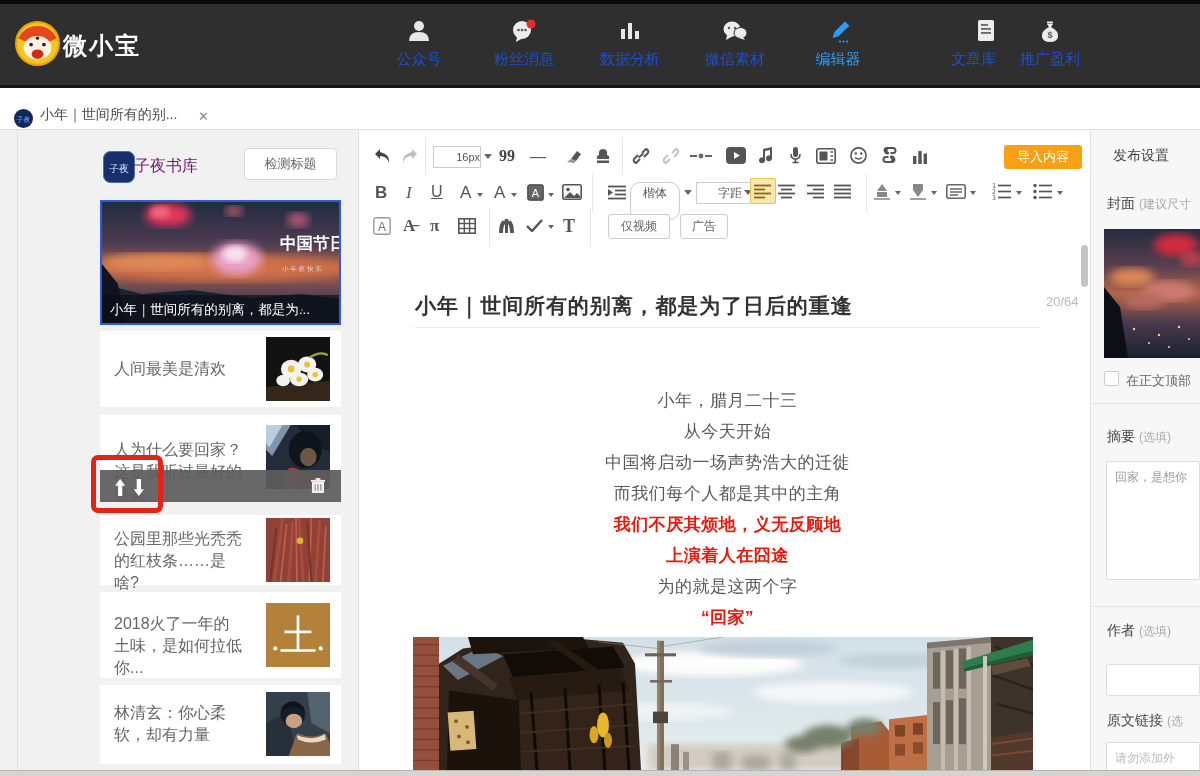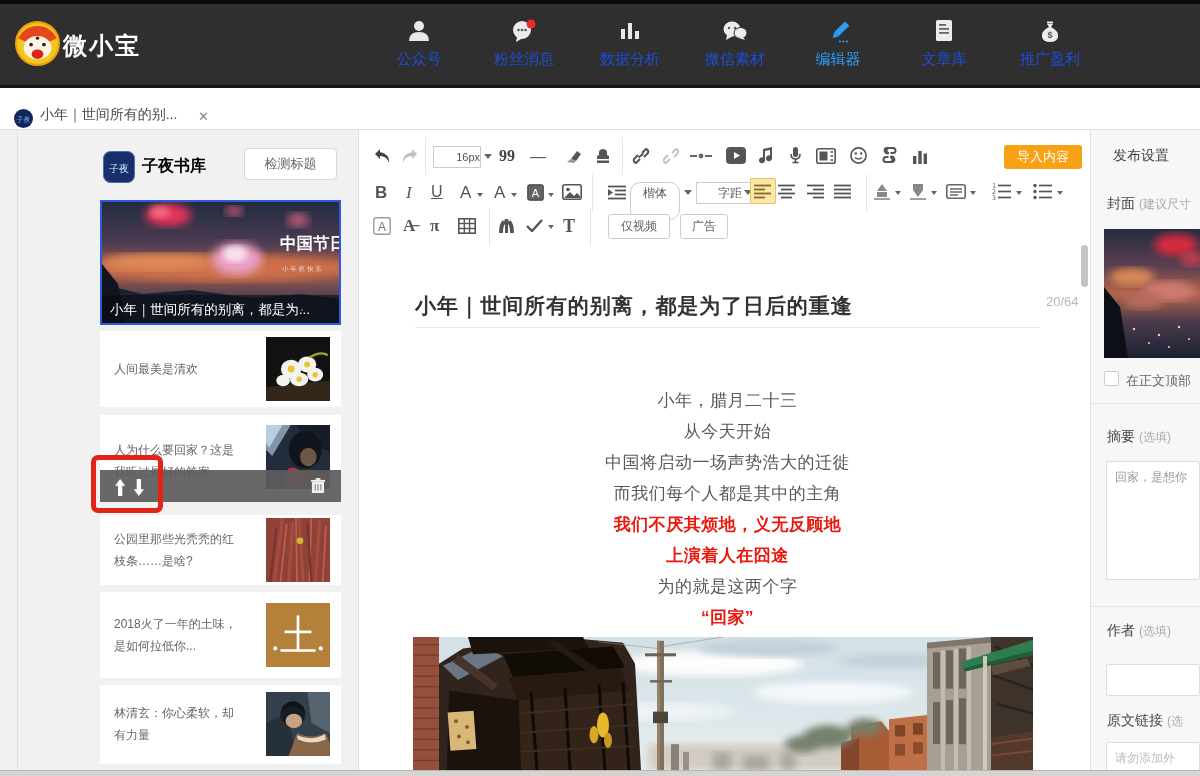--- a/index.html
+++ b/index.html
@@ -16,24 +16,24 @@
 .nav.sel .lbl { color:#2f9cf4; }
 
 
 #tabrow { left:0; top:94px; width:1200px; height:36px; background:#fff; border-bottom:1px solid #e1e1e1; }
 #tabtext { left:40px; top:106px; font-size:14px; color:#4a4a4a; }
 #tabx { left:198px; top:109px; font-size:13px; color:#888; }
 
 
 #sidebar { left:0; top:130px; width:359px; height:646px; background:#f1f1f2; border-right:1px solid #dcdcdc; }
 #sideline { left:17px; top:130px; width:1px; height:646px; background:#e0e0e0; }
-.sbtitle { left:142px; top:156px; font-size:16px; color:#000000;font-weight:bold; }
+.sbtitle { left:134px; top:156px; font-size:16px; color:#701a75; }
 #checkbtn { left:244px; top:148px; width:93px; height:32px; background:#fff; border:1px solid #d8d8d8; border-radius:4px; font-size:13px; color:#666; text-align:center; line-height:30px; }
 .card { left:100px; width:241px; background:#fff; }
-.card .t { position:absolute; left:14px; font-size:12px; color:#666; line-height:22px; width:128px; }
+.card .t { position:absolute; left:14px; font-size:16px; color:#666; line-height:22px; width:128px; }
 .thumb { position:absolute; right:11px; }
 
 
 #editor { left:360px; top:130px; width:730px; height:646px; background:#fff; }
 #importbtn { left:1004px; top:145px; width:78px; height:24px; background:#f9a115; border-radius:3px; color:#fff; font-size:13px; text-align:center; line-height:23px; }
 #arttitle { left:415px; top:292px; font-size:21px; font-weight:bold; color:#333; letter-spacing:0.9px; }
 #counter { left:1046px; top:294px; font-size:13px; color:#b9b9b9; }
 #titleline { left:415px; top:327px; width:625px; height:1px; background:#eaeaea; }
 #bodytext { left:415px; top:385px; width:625px; text-align:center; font-size:17px; color:#595959; line-height:31px; letter-spacing:0.5px; }
 #bodytext .red { color:#e8180c; font-weight:bold; }
@@ -114,21 +114,21 @@
             <rect x="10.5" y="2" width="6" height="14" fill="#2f9cf4"></rect>
             <rect x="10.5" y="0.5" width="6" height="2.5" fill="#2f9cf4"></rect>
             <path d="M10.5 16 L13.5 21 L16.5 16 Z" fill="#2f9cf4"></path>
           </g>
           <circle cx="15" cy="22.5" r="1.1" fill="#2f9cf4"></circle>
           <circle cx="18.5" cy="22.5" r="1.1" fill="#2f9cf4"></circle>
           <circle cx="22" cy="22.5" r="1.1" fill="#2f9cf4"></circle>
         </svg></div>
       <div class="lbl">编辑器</div>
     </div>
-  <div class="abs nav" style="left:892px;">
+  <div class="abs nav" style="left:892px;text-align:right;">
       <div class="ico"><svg width="20" height="24" viewBox="0 0 20 24">
           <rect x="2" y="1" width="16" height="21" rx="1.5" fill="#ececec"></rect>
           <rect x="5" y="5" width="7" height="1.8" fill="#666"></rect>
           <rect x="5" y="9" width="10" height="1.8" fill="#666"></rect>
           <rect x="5" y="13" width="10" height="1.8" fill="#666"></rect>
         </svg></div>
       <div class="lbl">文章库</div>
     </div>
   <div class="abs nav" style="left:998px;">
       <div class="ico"><svg width="22" height="24" viewBox="0 0 22 24">

